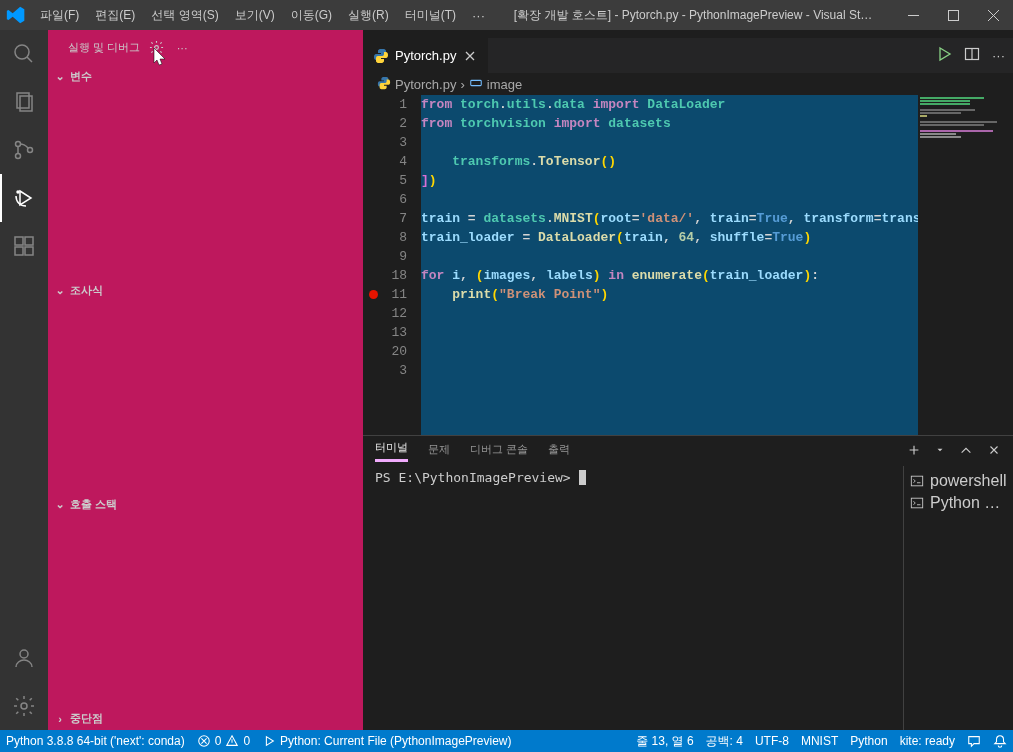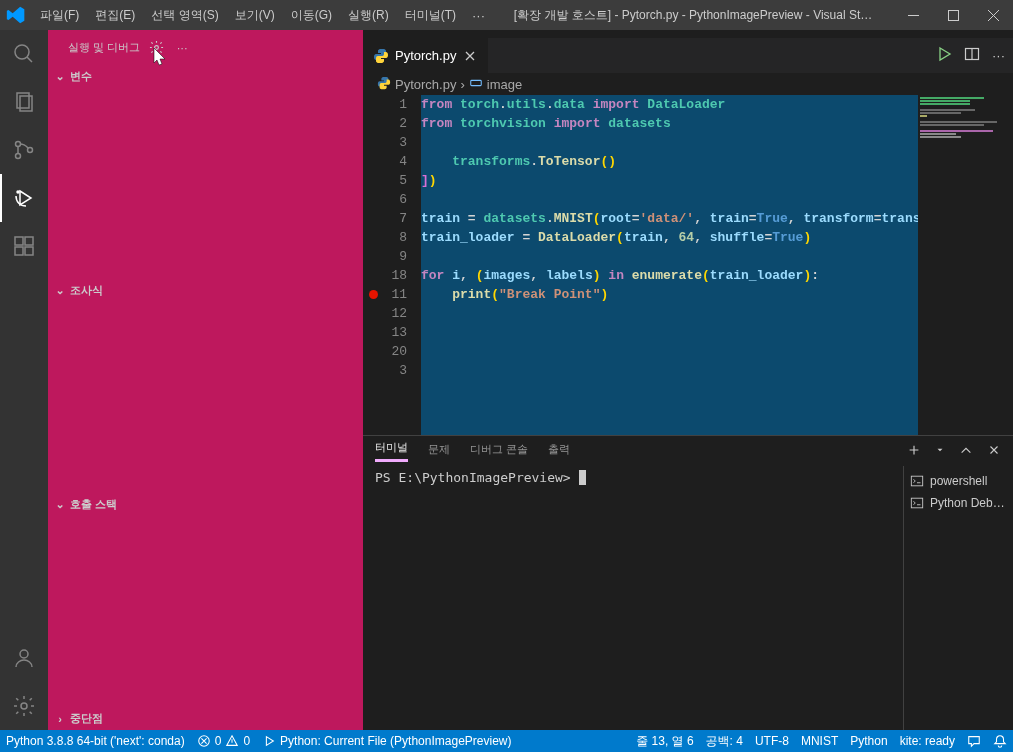--- a/index.html
+++ b/index.html
@@ -264,21 +264,21 @@
   color: #cccccc;
 }
 .terminal-content .cursor {
   display: inline-block; width: 7px; height: 15px;
   background: #cccccc; vertical-align: text-bottom;
 }
 .term-sidebar {
   width: 110px;
   border-left: 1px solid #414141;
   padding: 4px 6px;
-  font-size: 12px;
+  font-size: 16px;
 }
 .term-item { display: flex; align-items: center; gap: 6px; height: 22px; color: #cccccc; }
 .term-item svg { width: 14px; height: 14px; flex: 0 0 auto; }
 .term-item .tlabel { overflow: hidden; white-space: nowrap; text-overflow: ellipsis; }
 
 
 .status-bar {
   height: 22px;
   background: #007acc;
   color: #ffffff;

